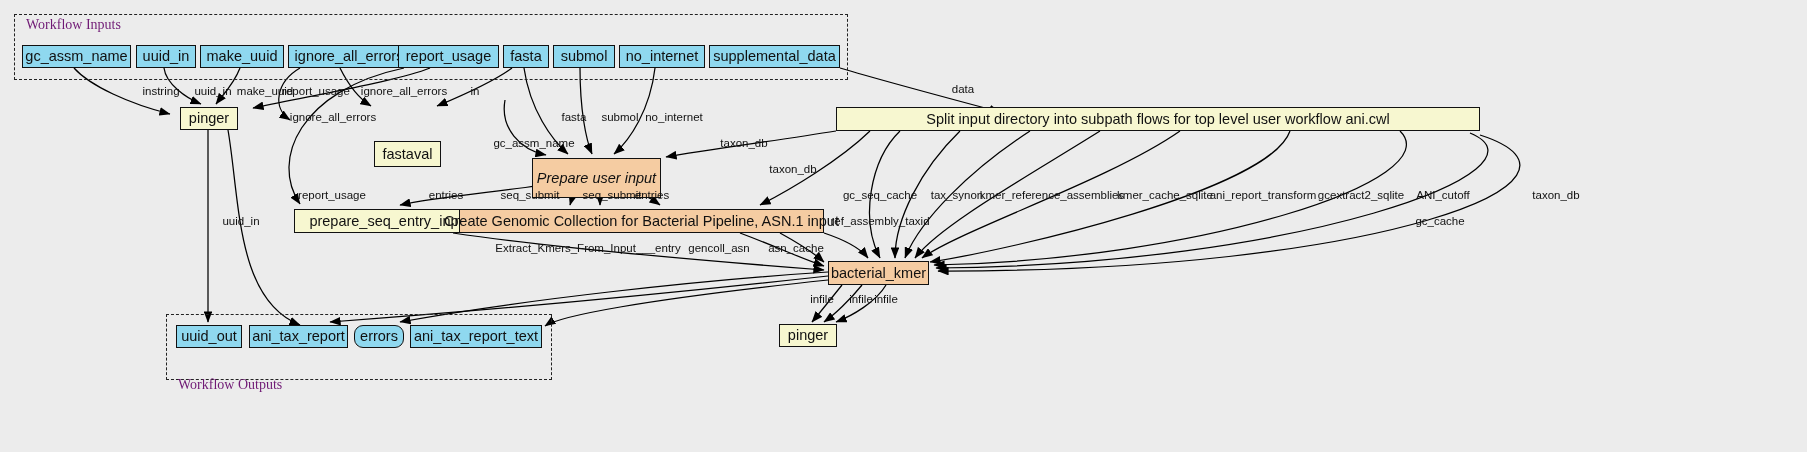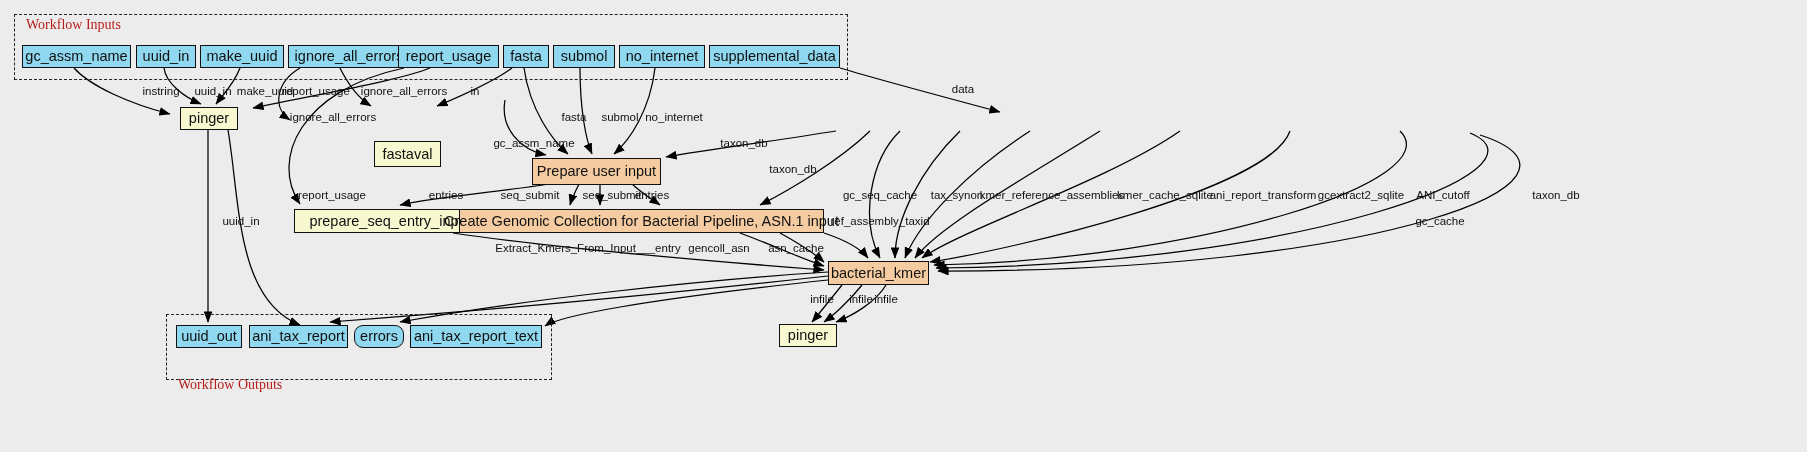--- a/index.html
+++ b/index.html
@@ -6,21 +6,21 @@
   body{font-family:"Liberation Sans",sans-serif;}
   #stage{position:relative;width:1807px;height:452px;background:#ececec;overflow:hidden;}
   #wires{position:absolute;left:0;top:0;width:1807px;height:452px;}
   .node{position:absolute;box-sizing:border-box;border:1px solid #111;
         display:flex;align-items:center;justify-content:center;
         font-size:14.5px;color:#111;white-space:nowrap;line-height:1;}
   .n-input{background:#8fd8ef;}
   .n-tool{background:#f7f7d0;}
   .n-step{background:#f5ccA2;}
   .cluster{position:absolute;box-sizing:border-box;border:1.6px dashed #222;background:transparent;}
-  .cluster-label{position:absolute;font-family:"Liberation Serif",serif;font-size:14px;color:#b91c1c;white-space:nowrap;}
+  .cluster-label{position:absolute;font-family:"Liberation Serif",serif;font-size:14px;color:#701a75;white-space:nowrap;}
   .elabel{position:absolute;font-size:11.5px;color:#111;white-space:nowrap;
           transform:translate(-50%,-50%);}
 </style>
 </head>
 <body>
 
 <div id="stage">
 
   <svg id="wires" viewBox="0 0 1807 452">
     <defs>
@@ -104,22 +104,23 @@
   <div class="node n-input" style="left:200px;top:45px;width:84px;height:23px;">make_uuid</div>
   <div class="node n-input" style="left:288px;top:45px;width:122px;height:23px;">ignore_all_errors</div>
   <div class="node n-input" style="left:398px;top:45px;width:101px;height:23px;">report_usage</div>
   <div class="node n-input" style="left:503px;top:45px;width:46px;height:23px;">fasta</div>
   <div class="node n-input" style="left:553px;top:45px;width:62px;height:23px;">submol</div>
   <div class="node n-input" style="left:619px;top:45px;width:86px;height:23px;">no_internet</div>
   <div class="node n-input" style="left:709px;top:45px;width:131px;height:23px;">supplemental_data</div>
 
   <div class="node n-tool" style="left:180px;top:107px;width:58px;height:23px;">pinger</div>
   <div class="node n-tool" style="left:374px;top:107px;width:67px;height:26px;margin-top:34px;">fastaval</div>
+  <div class="node n-tool" style="left:836px;top:107px;width:644px;height:24px;">Split input directory into subpath flows for top level user workflow ani.cwl</div>
 
-  <div class="node n-step" style="left:532px;top:158px;width:129px;height:27px;">Prepare user input</div>
+  <div class="node n-step" style="left:532px;top:158px;width:129px;height:40px;font-style:italic;">Prepare user input</div>
 
   <div class="node n-tool" style="left:294px;top:209px;width:192px;height:24px;">prepare_seq_entry_input</div>
   <div class="node n-step" style="left:459px;top:209px;width:365px;height:24px;">Create Genomic Collection for Bacterial Pipeline, ASN.1 input</div>
 
   <div class="node n-step" style="left:828px;top:261px;width:101px;height:24px;">bacterial_kmer</div>
 
   <div class="node n-input" style="left:176px;top:325px;width:66px;height:23px;">uuid_out</div>
   <div class="node n-input" style="left:249px;top:325px;width:99px;height:23px;">ani_tax_report</div>
   <div class="node n-input" style="left:354px;top:325px;width:50px;height:23px;border-radius:9px;">errors</div>
   <div class="node n-input" style="left:410px;top:325px;width:132px;height:23px;">ani_tax_report_text</div>

